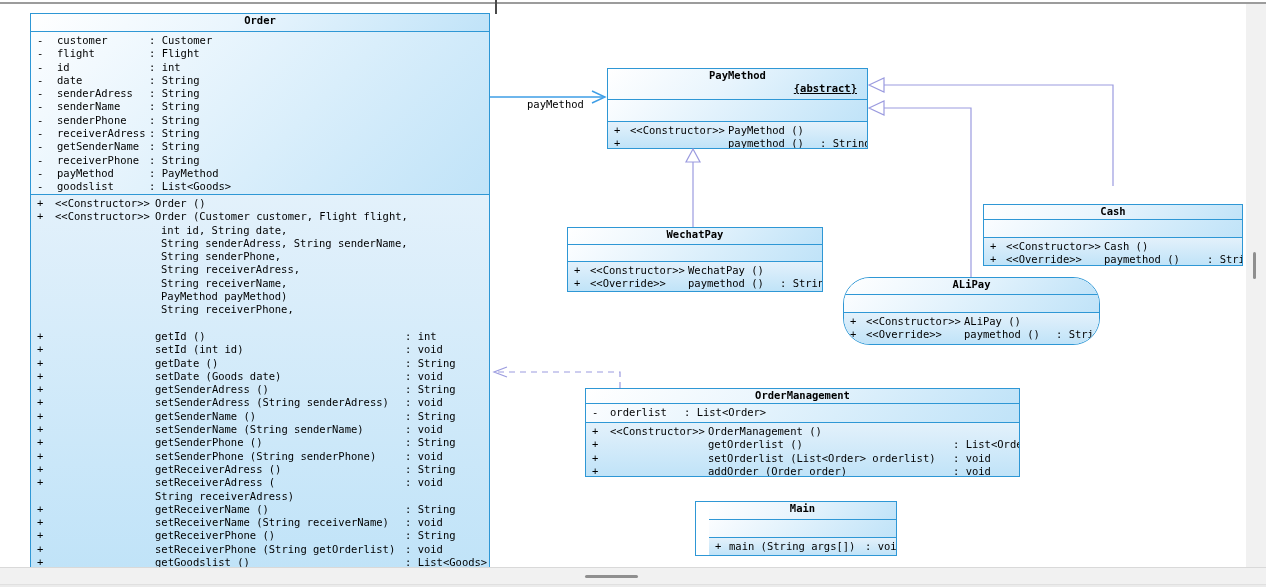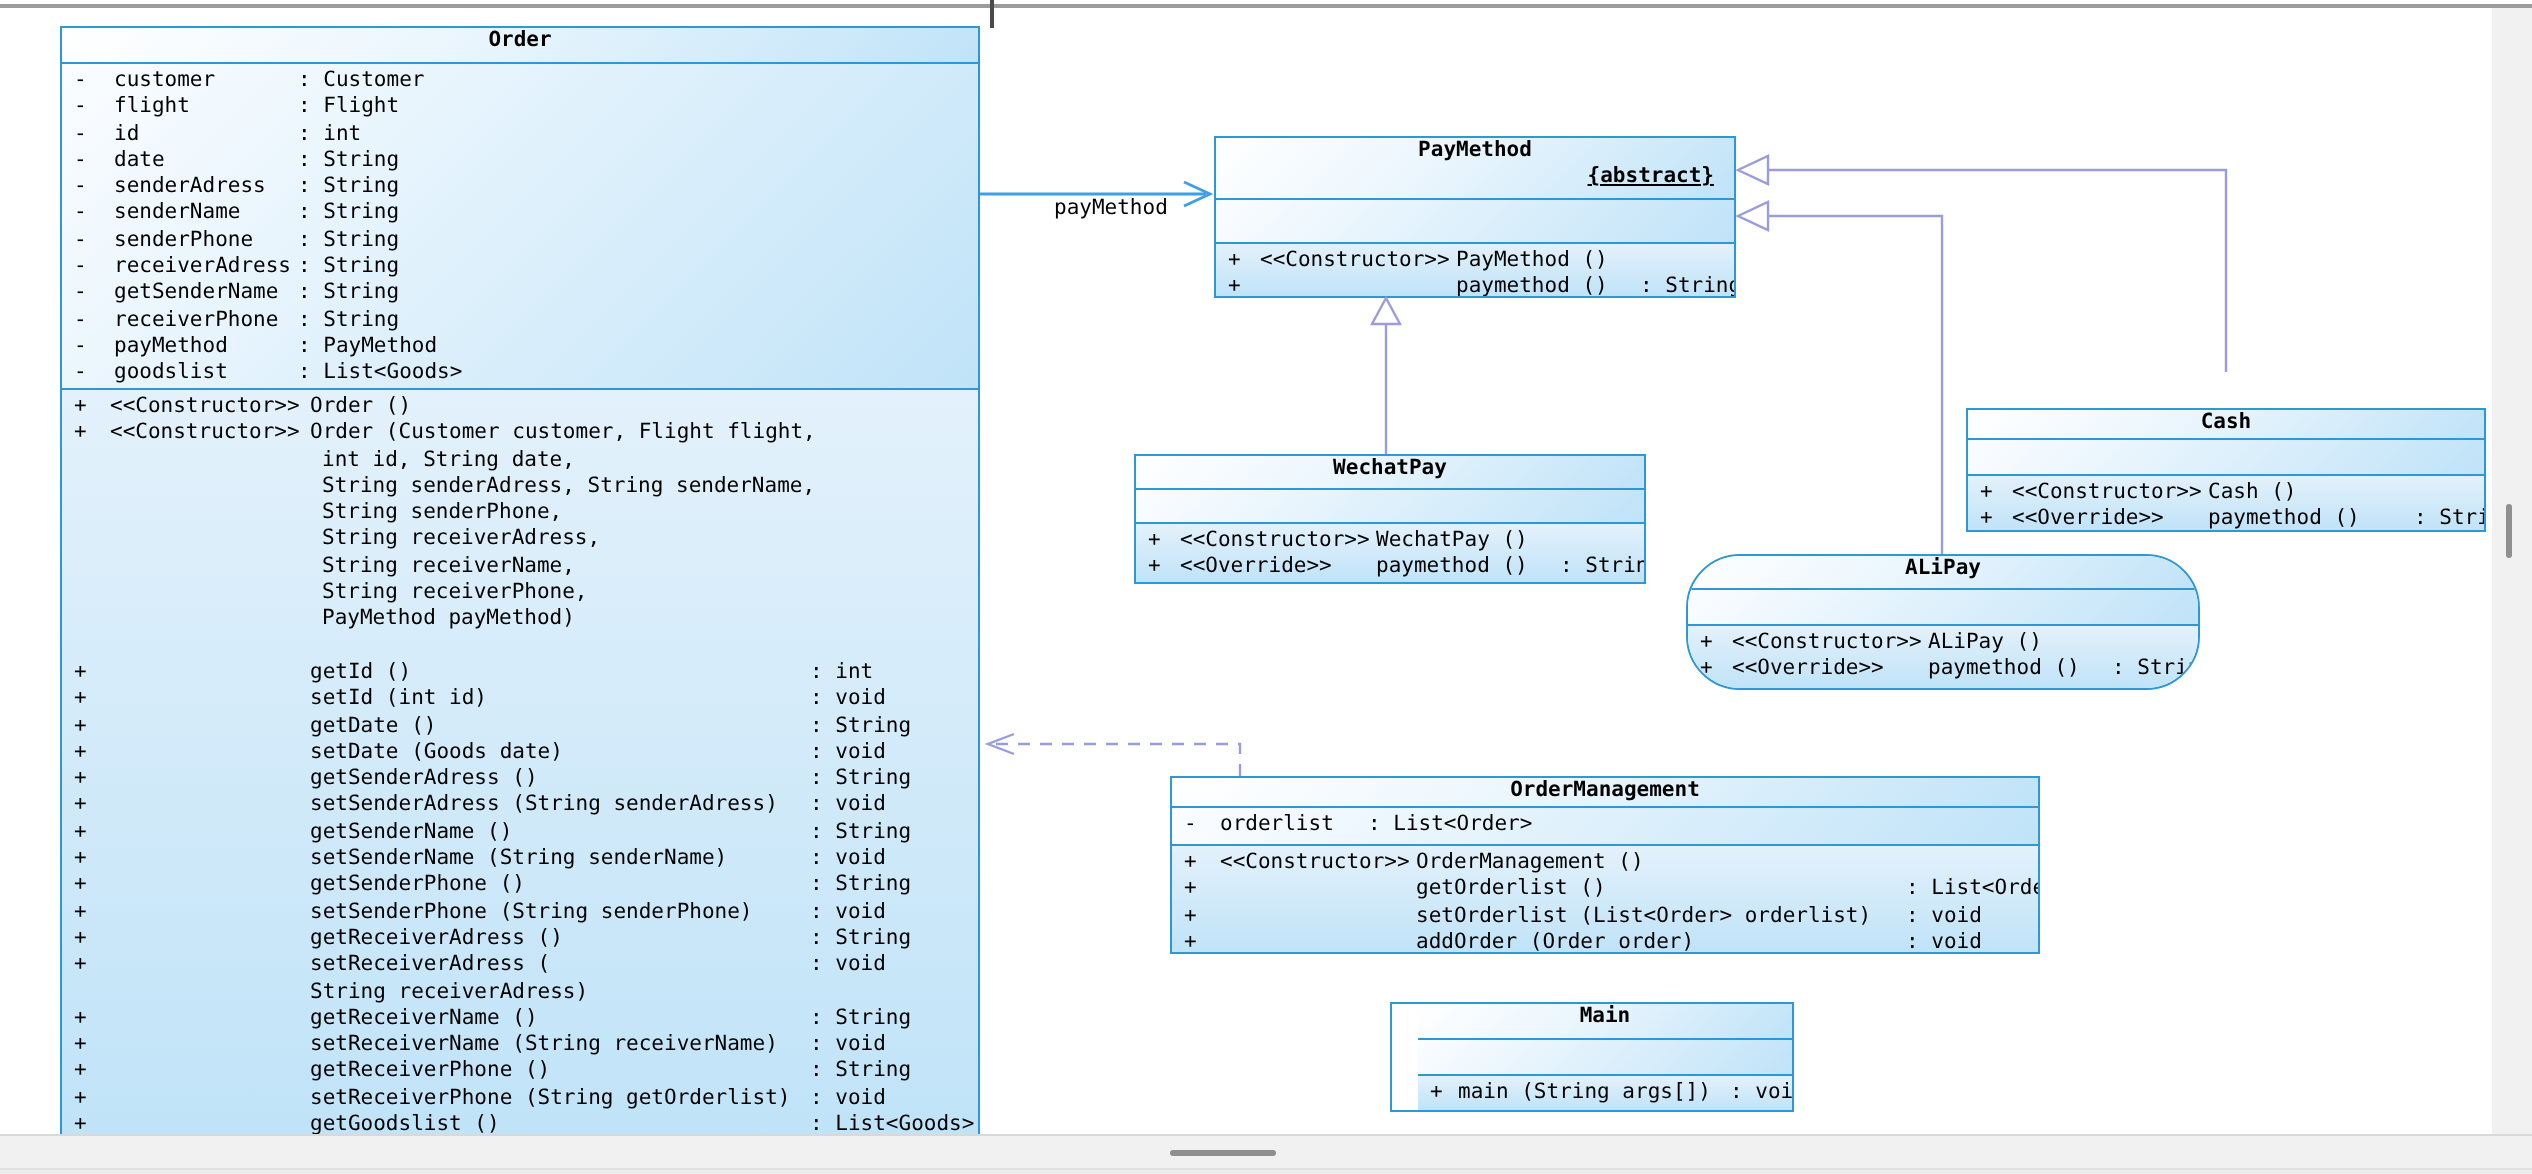--- a/index.html
+++ b/index.html
@@ -222,27 +222,27 @@
       </div>
       <div class="row">
         <span class="vis"></span>
         <span class="stereo"></span>
         <span class="mname cont1">String receiverName,</span>
         <span class="mtype"></span>
       </div>
       <div class="row">
         <span class="vis"></span>
         <span class="stereo"></span>
+        <span class="mname cont1">PayMethod payMethod)</span>
+        <span class="mtype"></span>
+      </div>
+      <div class="row">
+        <span class="vis"></span>
+        <span class="stereo"></span>
         <span class="mname cont1">String receiverPhone,</span>
-        <span class="mtype"></span>
-      </div>
-      <div class="row">
-        <span class="vis"></span>
-        <span class="stereo"></span>
-        <span class="mname cont1">PayMethod payMethod)</span>
         <span class="mtype"></span>
       </div>
       <div class="row">&nbsp;</div>
       <div class="row">
         <span class="vis">+</span>
         <span class="stereo"></span>
         <span class="mname">getId ()</span>
         <span class="mtype">: int</span>
       </div>
       <div class="row">

